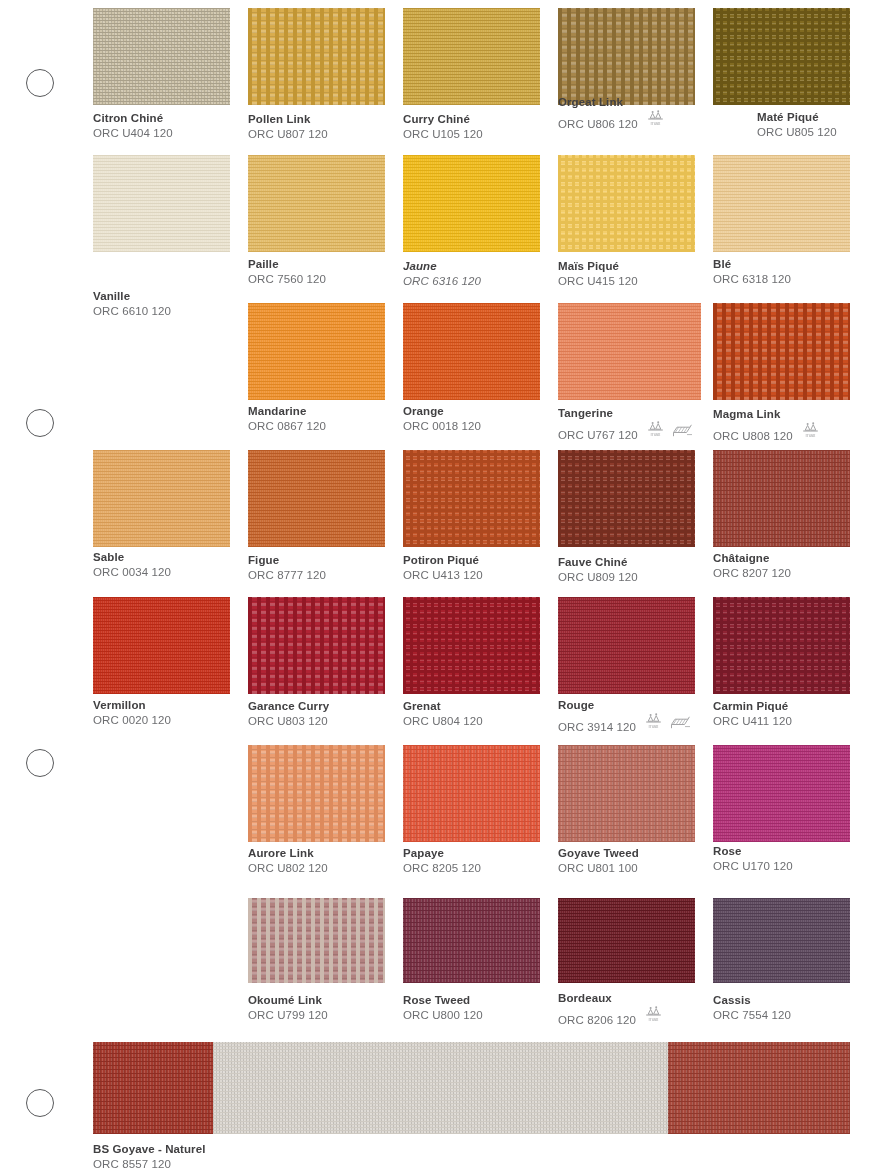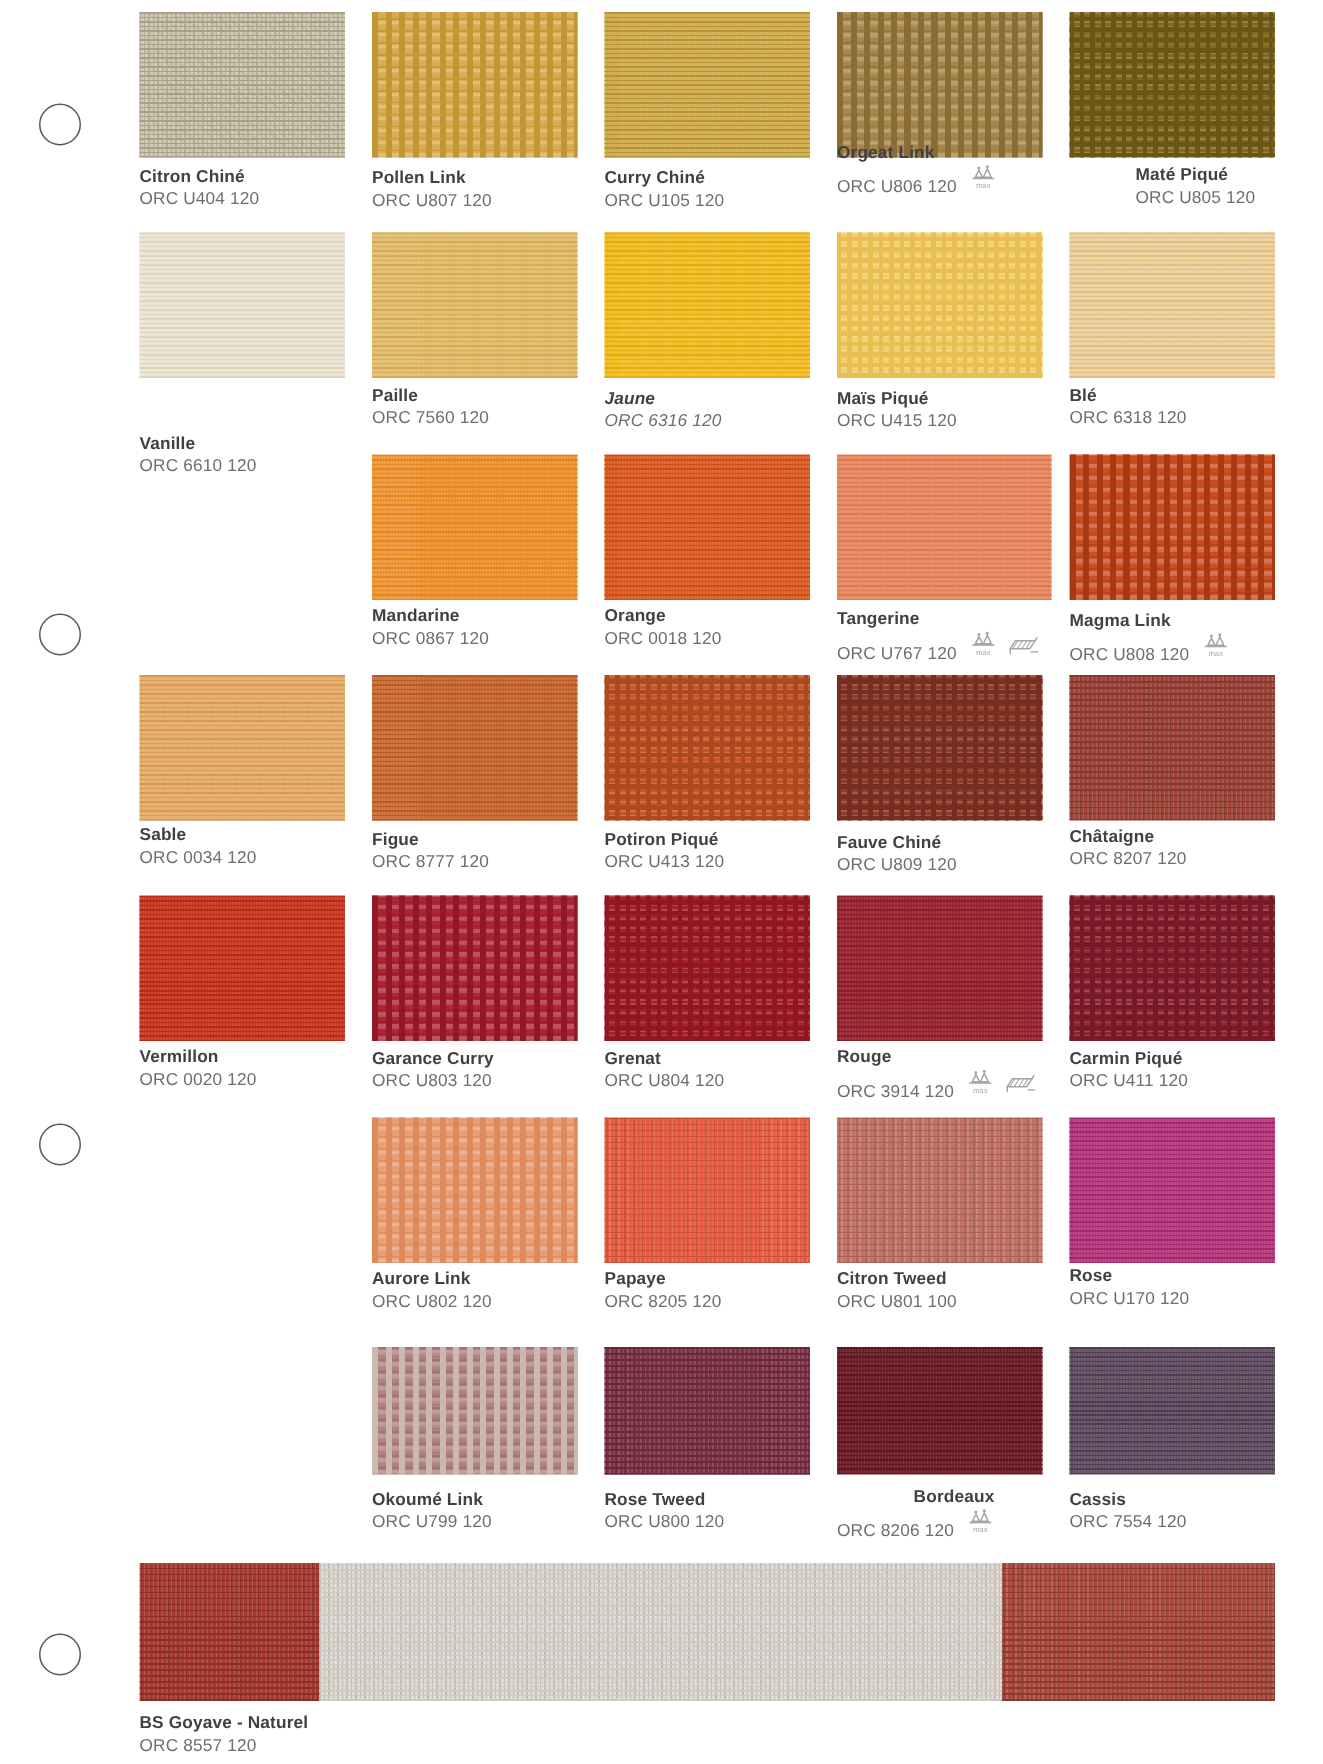--- a/index.html
+++ b/index.html
@@ -338,21 +338,21 @@
     <div class="caption" style="left: 403px; top: 847px; position: absolute;">
       <div class="cname">Papaye</div>
       <div class="refline">
         <div class="cref">ORC 8205 120</div>
       </div>
     </div>
     <div class="cell" style="left: 558px; top: 745px; width: 137px; height: 97px;">
       <div class="swatch" style="background-color: rgb(192, 114, 100); background-image: repeating-linear-gradient(0deg, rgb(171, 96, 83) 0px, rgb(171, 96, 83) 1px, transparent 1px, transparent 4px), repeating-linear-gradient(90deg, rgba(255, 255, 255, 0.16) 0px, rgba(255, 255, 255, 0.16) 1px, transparent 1px, transparent 3px), repeating-linear-gradient(90deg, rgba(0, 0, 0, 0.1) 0px, rgba(0, 0, 0, 0.1) 2px, transparent 2px, transparent 6px);"></div>
     </div>
     <div class="caption" style="left: 558px; top: 847px; position: absolute;">
-      <div class="cname">Citron Tweed</div>
+      <div class="cname">Goyave Tweed</div>
       <div class="refline">
         <div class="cref">ORC U801 100</div>
       </div>
     </div>
     <div class="cell" style="left: 713px; top: 745px; width: 137px; height: 97px;">
       <div class="swatch" style="background-color: rgb(182, 53, 123); background-image: repeating-linear-gradient(0deg, rgb(160, 42, 105) 0px, rgb(160, 42, 105) 1px, transparent 1px, transparent 3px), repeating-linear-gradient(90deg, rgba(255, 255, 255, 0.1) 0px, rgba(255, 255, 255, 0.1) 1px, transparent 1px, transparent 2px); background-size: auto, auto;"></div>
     </div>
     <div class="caption" style="left: 713px; top: 845px; position: absolute;">
       <div class="cname">Rose</div>
       <div class="refline">
@@ -373,21 +373,21 @@
     </div>
     <div class="caption" style="left: 403px; top: 994px; position: absolute;">
       <div class="cname">Rose Tweed</div>
       <div class="refline">
         <div class="cref">ORC U800 120</div>
       </div>
     </div>
     <div class="cell" style="left: 558px; top: 898px; width: 137px; height: 85px;">
       <div class="swatch" style="background-color: rgb(113, 32, 42); background-image: repeating-linear-gradient(0deg, rgb(93, 23, 31) 0px, rgb(93, 23, 31) 1px, transparent 1px, transparent 3px), repeating-linear-gradient(90deg, rgba(255, 255, 255, 0.1) 0px, rgba(255, 255, 255, 0.1) 1px, transparent 1px, transparent 2px); background-size: auto, auto;"></div>
     </div>
-    <div class="caption" style="left: 558px; top: 992px; position: absolute; text-align: right;">
+    <div class="caption" style="left: 558px; top: 992px; position: absolute;">
       <div class="cname">Bordeaux</div>
       <div class="refline">
         <div class="cref">ORC 8206 120</div>
         <div class="icons">
           <span class="icon"><svg width="19" height="18" viewBox="0 0 19 18">
               <path d="M4.2 9.2 L6.6 4.4 L9.0 9.2 Z" fill="none" stroke="#6d6e71" stroke-width="1"></path>
               <path d="M9.6 9.2 L12.2 3.6 L14.8 9.2 Z" fill="none" stroke="#6d6e71" stroke-width="1"></path>
               <circle cx="6.6" cy="3.0" r="1.0" fill="#6d6e71"></circle>
               <circle cx="12.2" cy="2.2" r="1.0" fill="#6d6e71"></circle>
               <line x1="2.2" y1="10.0" x2="16.8" y2="10.0" stroke="#6d6e71" stroke-width="1.1"></line>

